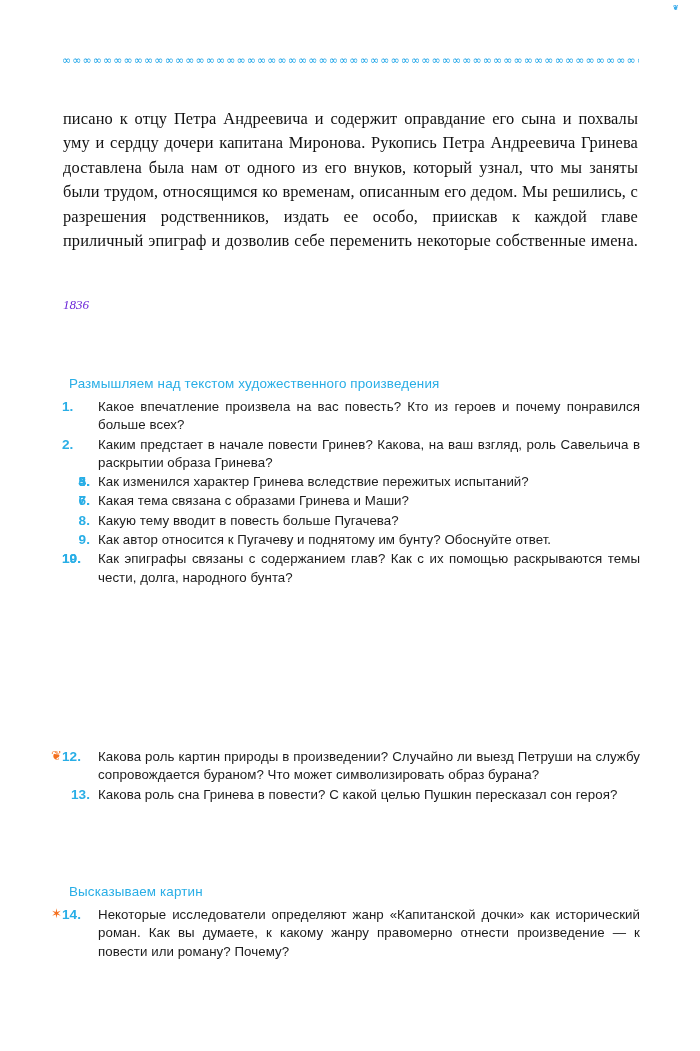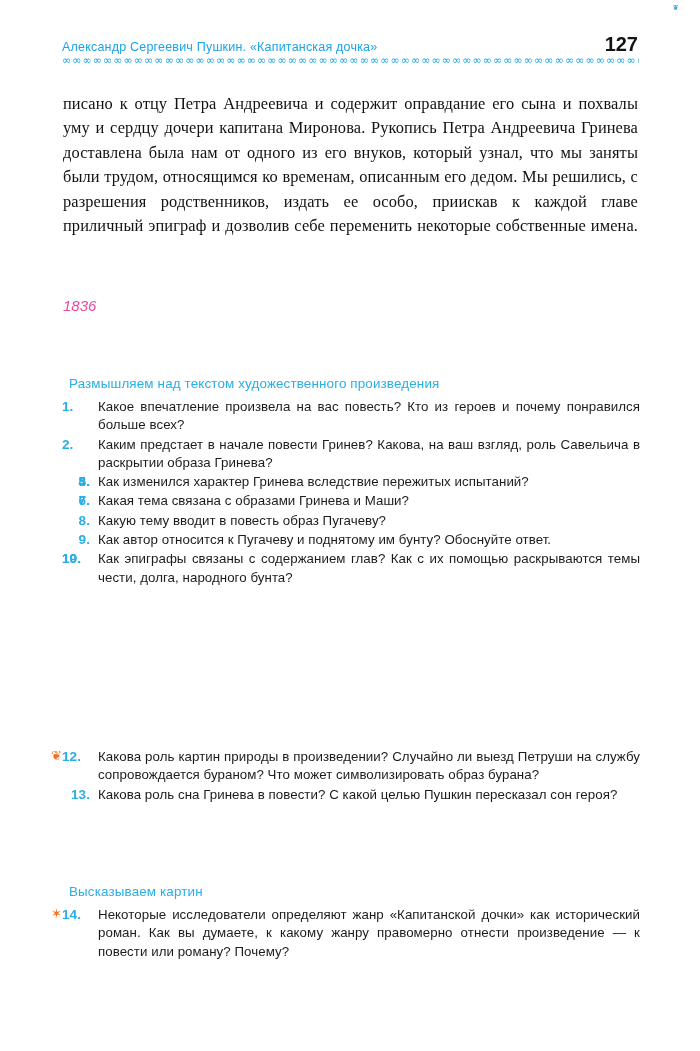--- a/index.html
+++ b/index.html
@@ -76,40 +76,40 @@
     font-size: 11px;
     letter-spacing: 1.1px;
     white-space: nowrap;
     font-family: "DejaVu Sans", sans-serif;
   }
 
   
   .prose {
     position: absolute;
     left: 63px;
-    top: 92px;
+    top: 107px;
     width: 575px;
     font-family: "Liberation Serif", serif;
     font-size: 16.4px;
     line-height: 24.4px;
     color: #111;
     text-align: justify;
     text-align-last: justify;
     letter-spacing: 0.1px;
   }
   .prose .lastline { text-align-last: left; }
 
   .year {
     position: absolute;
     left: 63px;
     top: 297px;
-    font-family: Liberation Sans, sans-serif;
+    font-family: Liberation Serif, serif;
     font-style: italic;
-    font-size: 15px;
-    color: #ec4899;
+    font-size: 13px;
+    color: #6d28d9;
   }
 
   
   .qsection {
     position: absolute;
     left: 62px;
     width: 578px;
   }
   .sec-1 { top: 376px; }
   .sec-2 { top: 748px; }
@@ -166,44 +166,40 @@
   }
   .qtext { display: inline; }
 </style>
 </head>
 <body>
 
 <div class="page">
 
   <div class="corner-mark">❦</div>
 
-  <div class="runhead">
-    <div class="runhead-title">Александр Сергеевич Пушкин. «Капитанская дочка»</div>
-    <div class="runhead-page">127</div>
-  </div>
 
   <div class="rule">∞∞∞∞∞∞∞∞∞∞∞∞∞∞∞∞∞∞∞∞∞∞∞∞∞∞∞∞∞∞∞∞∞∞∞∞∞∞∞∞∞∞∞∞∞∞∞∞∞∞∞∞∞∞∞∞∞∞∞∞∞∞∞∞∞∞∞∞∞∞∞∞∞∞∞∞∞∞</div>
 
   <div class="prose">
     <span class="lastline">писано к отцу Петра Андреевича и содержит оправдание его сына и похвалы уму и сердцу дочери капитана Миронова. Рукопись Петра Андреевича Гринева доставлена была нам от одного из его внуков, который узнал, что мы заняты были трудом, относящимся ко временам, описанным его дедом. Мы решились, с разрешения родственников, издать ее особо, приискав к каждой главе приличный эпиграф и дозволив себе переменить некоторые собственные имена.</span>
   </div>
 
   <div class="year">1836</div>
 
   <div class="qsection sec-1">
     <div class="sec-head">Размышляем над текстом художественного произведения</div>
     <ol class="qlist">
         <li class="qitem just"><span class="num">1.</span><span class="qtext">Какое впечатление произвела на вас повесть? Кто из героев и почему понравился больше всех?</span></li>
         <li class="qitem just"><span class="num">2.</span><span class="qtext">Каким предстает в начале повести Гринев? Какова, на ваш взгляд, роль Савельича в раскрытии образа Гринева?</span></li>
         <li class="qitem"><span class="num">3.</span></li>
         <li class="qitem"><span class="num">4.</span></li>
         <li class="qitem"><span class="num">5.</span><span class="qtext">Как изменился характер Гринева вследствие пережитых испытаний?</span></li>
         <li class="qitem"><span class="num">6.</span></li>
         <li class="qitem"><span class="num">7.</span><span class="qtext">Какая тема связана с образами Гринева и Маши?</span></li>
-        <li class="qitem"><span class="num">8.</span><span class="qtext">Какую тему вводит в повесть образ Пугачеву?</span></li>
+        <li class="qitem"><span class="num">8.</span><span class="qtext">Какую тему вводит в повесть больше Пугачева?</span></li>
         <li class="qitem"><span class="num">9.</span><span class="qtext">Как автор относится к Пугачеву и поднятому им бунту? Обоснуйте ответ.</span></li>
         <li class="qitem just"><span class="num">10.</span></li>
         <li class="qitem just"><span class="num">19.</span><span class="qtext">Как эпиграфы связаны с содержанием глав? Как с их помощью раскрываются темы чести, долга, народного бунта?</span></li>
       </ol>
   </div>
 
   <div class="qsection sec-2">
     <ol class="qlist">
         <li class="qitem just"><span class="badge">❦</span><span class="num">12.</span><span class="qtext">Какова роль картин природы в произведении? Случайно ли выезд Петруши на службу сопровождается бураном? Что может символизировать образ бурана?</span></li>
         <li class="qitem"><span class="num">13.</span><span class="qtext">Какова роль сна Гринева в повести? С какой целью Пушкин пересказал сон героя?</span></li>

